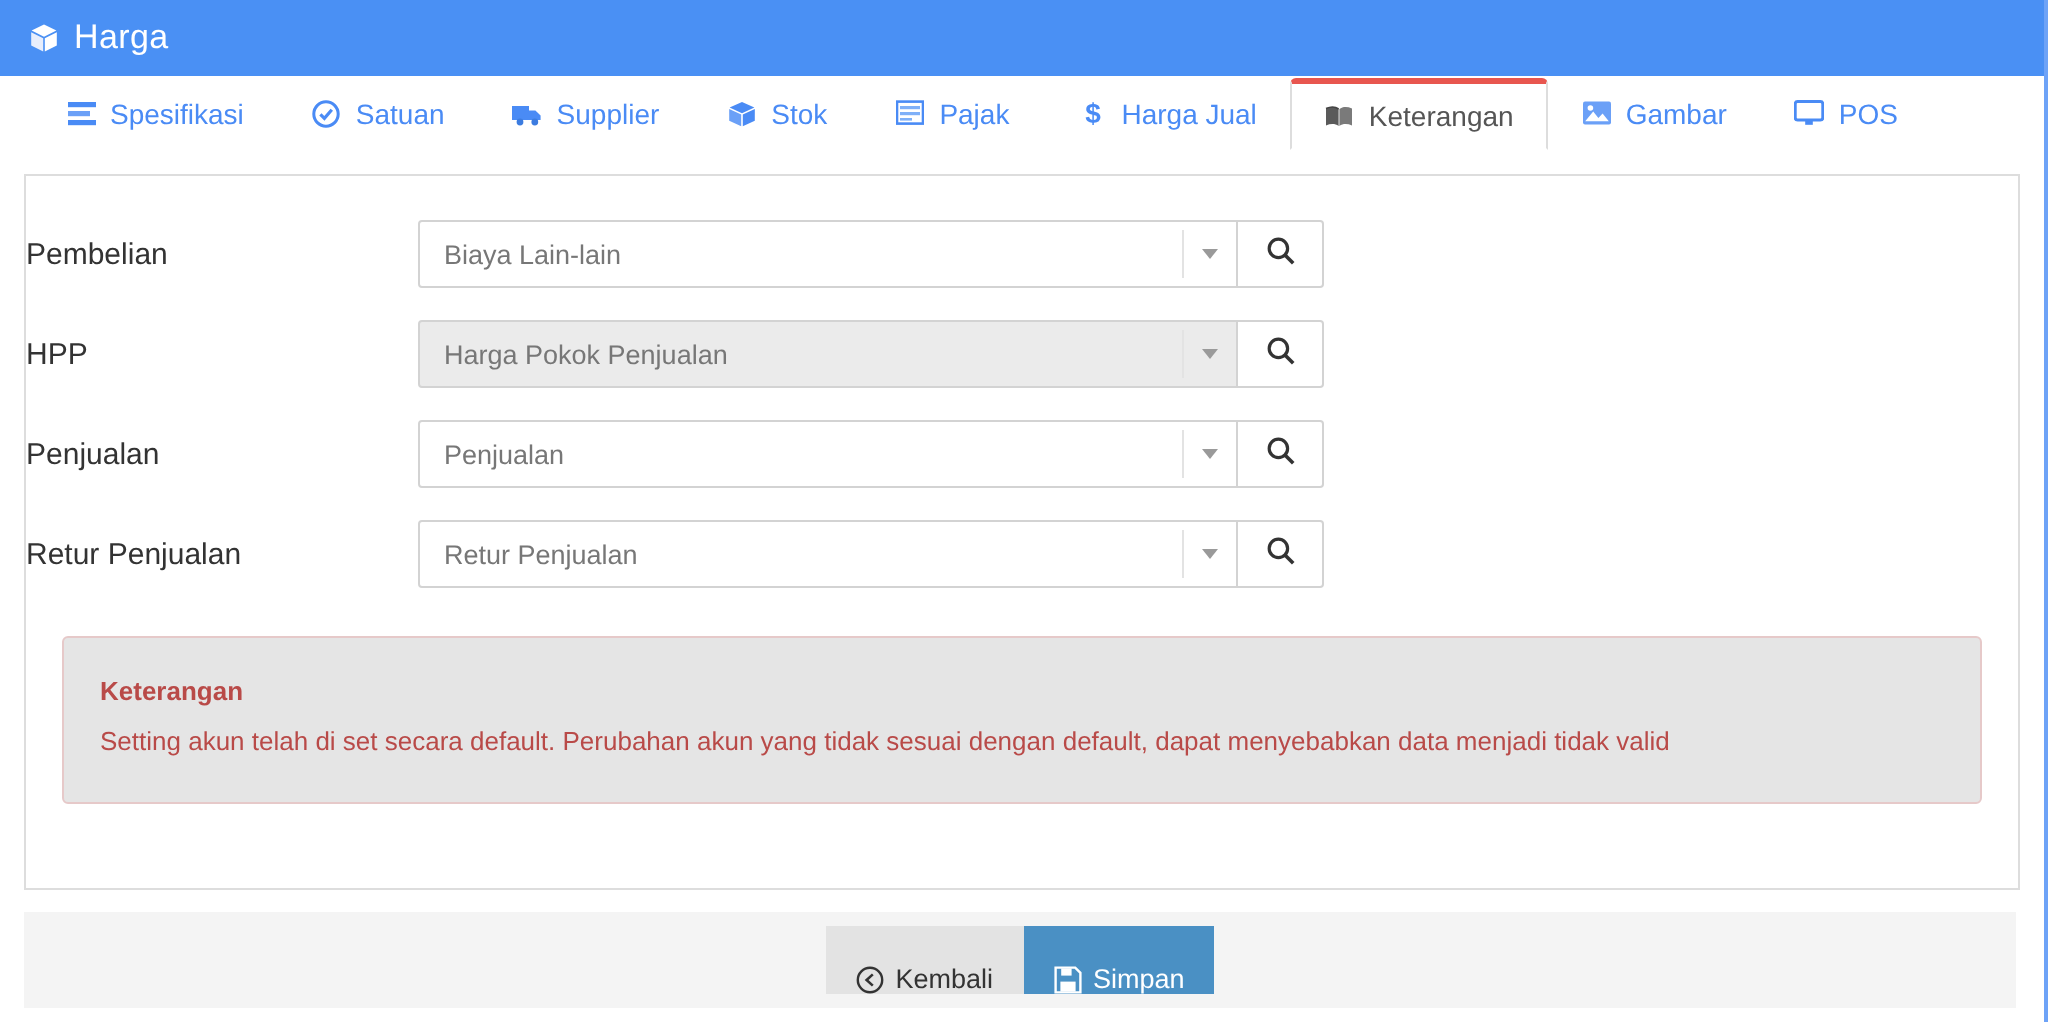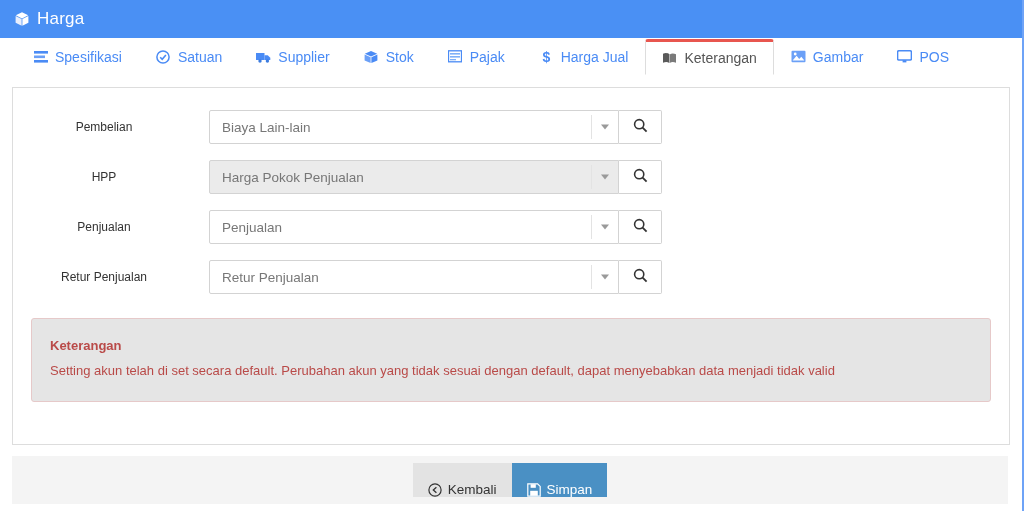--- a/index.html
+++ b/index.html
@@ -105,23 +105,23 @@
   }
 
   
   .form-row {
     display: flex;
     align-items: center;
     margin-bottom: 16px;
   }
   .form-label {
     width: 196px;
-    text-align: center;
+    text-align: left;
     padding-right: 14px;
-    font-size: 12px;
+    font-size: 15px;
     color: #333333;
     box-sizing: border-box;
   }
   .field-group {
     display: flex;
     align-items: center;
     position: relative;
   }
   .select-box {
     width: 410px;

